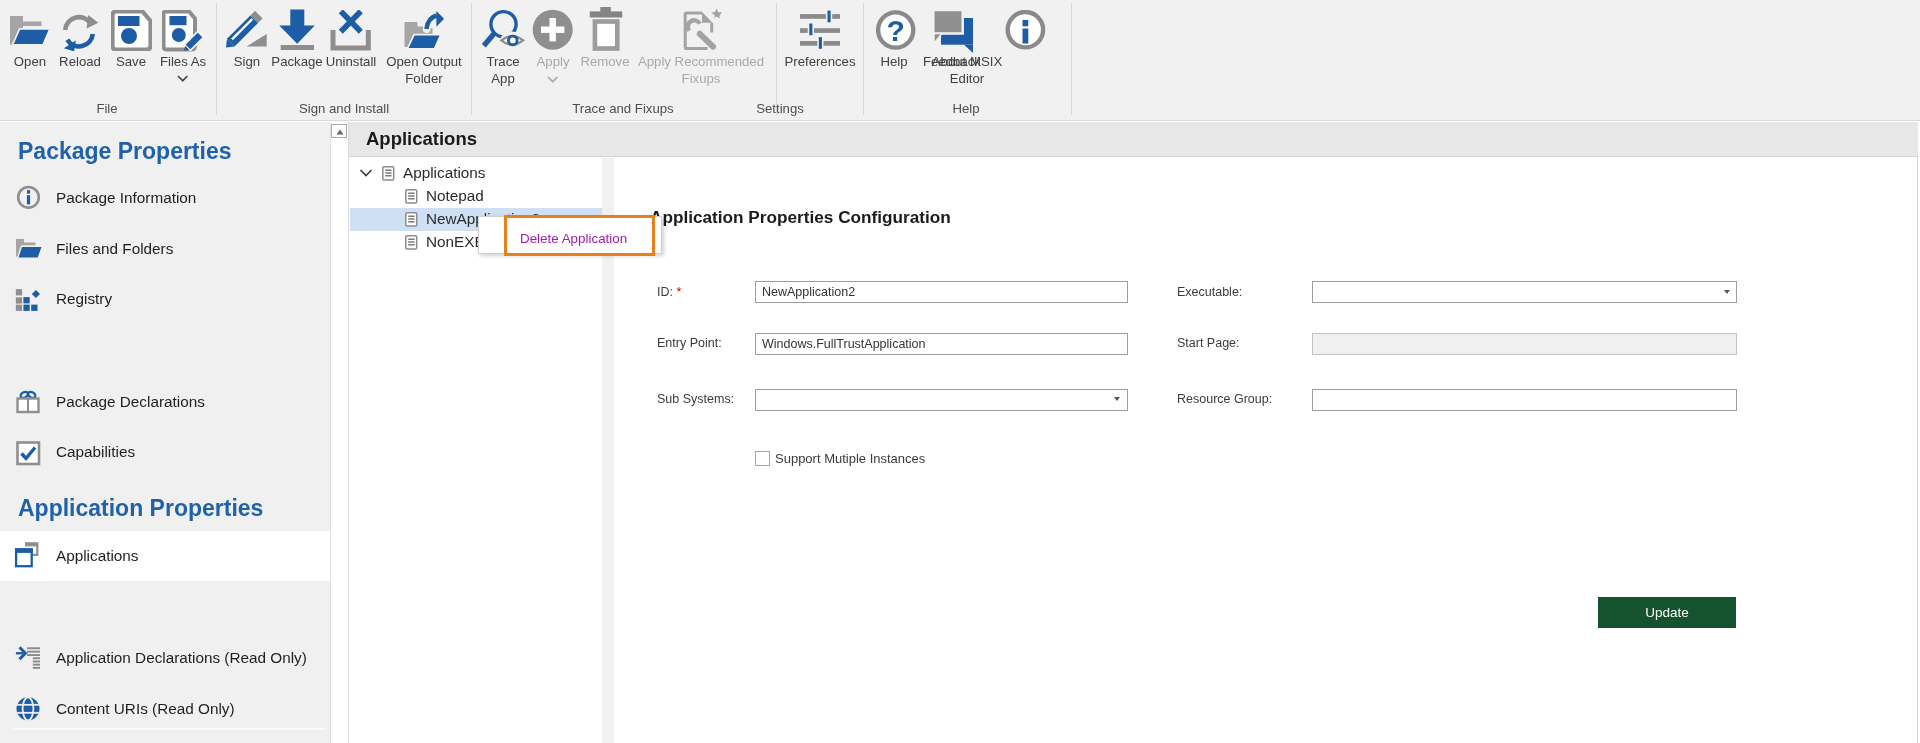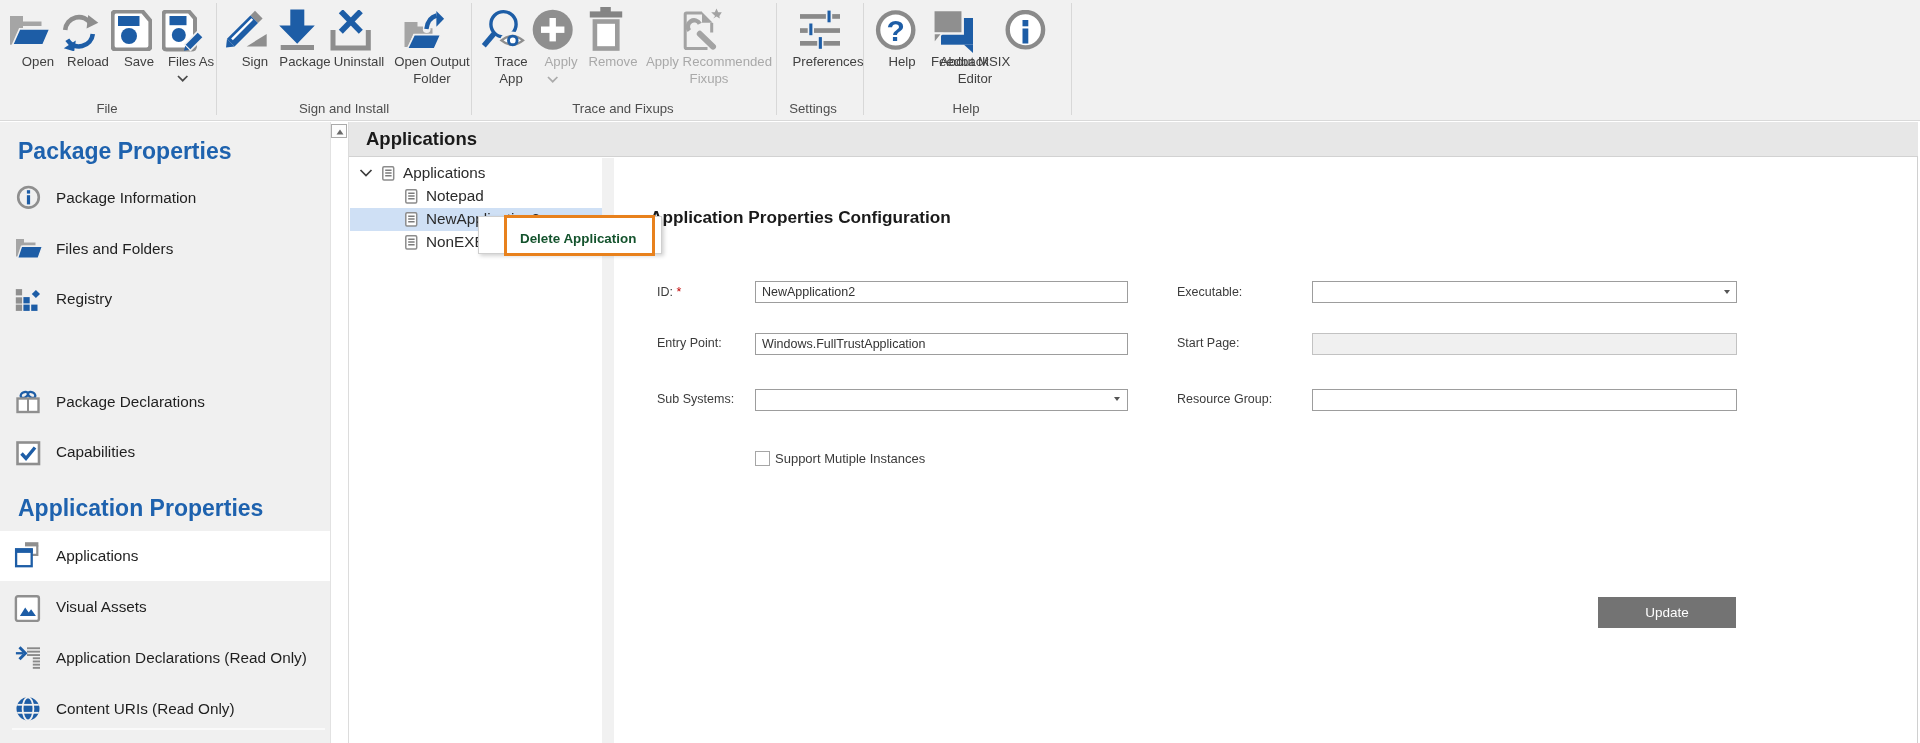--- a/index.html
+++ b/index.html
@@ -2,21 +2,21 @@
 <html><head>
 <meta charset="utf-8">
 <style>
 * { margin:0; padding:0; box-sizing:border-box; }
 html,body { width:1920px; height:743px; }
 body { font-family:"Liberation Sans",sans-serif; background:#ffffff; position:relative; overflow:hidden; }
 .abs { position:absolute; }
 
 #toolbar { left:0; top:0; width:1920px; height:121px; background:#f1f1f1; border-bottom:1px solid #d9d9d9; }
 .tsep { position:absolute; top:3px; height:112px; width:1px; background:#d8d8d8; }
-.tlabel { position:absolute; top:54px; font-size:13.2px; color:#414141; text-align:center; line-height:16.5px; white-space:pre; transform:translateX(-50%);margin-left:8px; }
+.tlabel { position:absolute; top:54px; font-size:13.2px; color:#414141; text-align:center; line-height:16.5px; white-space:pre; transform:translateX(-50%); }
 .tlabel.dis { color:#a9a9a9; }
 .glabel { position:absolute; top:101px; font-size:13.2px; color:#4e4e4e; transform:translateX(-50%); }
 
 #sidebar { left:0; top:122px; width:330px; height:621px; background:#f0f0f0; }
 .shead { position:absolute; left:18px; font-size:23px; font-weight:bold; color:#1e62ae; }
 .sitem { position:absolute; left:0; width:363px; height:50px; }
 .sitem .txt { position:absolute; left:56px; top:50%; transform:translateY(-50%); font-size:15.3px; color:#1f1f1f; }
 .sitem svg { position:absolute; }
 .sel { background:#ffffff; }
 
@@ -32,23 +32,23 @@
 .trow .txt { position:absolute; top:50%; transform:translateY(-50%); }
 .docicon { position:absolute; top:4.5px; }
 
 #form { position:absolute; left:265px; top:36px; width:1292px; height:585px; background:#ffffff; }
 .flabel { position:absolute; font-size:12.5px; color:#3b3b3b; }
 .finput { position:absolute; background:#ffffff; border:1px solid #9d9d9d; font-size:12.5px; color:#333; padding-left:6px; display:flex; align-items:center; }
 .finput.dis { background:#f0f0f0; border-color:#c2c2c2; }
 .darr { position:absolute; width:0; height:0; border-left:3.5px solid transparent; border-right:3.5px solid transparent; border-top:4.5px solid #555555; }
 
 #ctxmenu { left:478px; top:216px; width:184px; height:38px; background:#ffffff; border:1px solid #cfcfcf; box-shadow:2px 2px 4px rgba(0,0,0,0.18); }
-#ctxmenu .txt { position:absolute; left:41px; top:calc(50% + 3px); transform:translateY(-50%); font-size:13.4px; color:#14532d;font-weight:bold; }
+#ctxmenu .txt { position:absolute; left:41px; top:calc(50% + 3px); transform:translateY(-50%); font-size:13.4px; color:#a21caf; }
 #orange { left:504px; top:215px; width:151px; height:41px; border:3.5px solid #e8811c; }
-#updatebtn { left:1598px; top:597px; width:138px; height:31px; background:#737373; color:#ffffff; font-size:13.5px; display:flex; align-items:center; justify-content:center; }
+#updatebtn { left:1598px; top:597px; width:138px; height:31px; background:#14532d; color:#ffffff; font-size:13.5px; display:flex; align-items:center; justify-content:center; }
 </style>
 </head>
 <body>
 <div id="toolbar" class="abs">
   <div class="tsep" style="left:216px"></div>
   <div class="tsep" style="left:471px"></div>
   <div class="tsep" style="left:776px"></div>
   <div class="tsep" style="left:863px"></div>
   <div class="tsep" style="left:1071px"></div>
 
@@ -69,21 +69,21 @@
 Fixups</div>
   <div class="tlabel" style="left:820px">Preferences</div>
   <div class="tlabel" style="left:894px">Help</div>
   <div class="tlabel" style="left:952px">Feedback</div>
   <div class="tlabel" style="left:967px">About MSIX
 Editor</div>
 
   <div class="glabel" style="left:107px">File</div>
   <div class="glabel" style="left:344px">Sign and Install</div>
   <div class="glabel" style="left:623px">Trace and Fixups</div>
-  <div class="glabel" style="left:813px">Settings</div>
+  <div class="glabel" style="left:780px">Settings</div>
   <div class="glabel" style="left:966px">Help</div>
 
   <svg class="abs" style="left:9px;top:13px" width="44" height="34" viewBox="0 0 44 34">
     <path fill="#a5a5a5" d="M1,3 H14 V31.7 H1 Z"></path>
     <path fill="#a5a5a5" d="M14,8.5 H32.5 V13 H14 Z"></path>
     <path fill="#1d5da6" stroke="#f1f1f1" stroke-width="1.6" d="M10.6,15.9 L40.9,15.9 L34,31.7 L3.6,31.7 Z"></path>
   </svg>
   <svg class="abs" style="left:61px;top:13px" width="38" height="38" viewBox="0 0 38 38">
     <path fill="none" stroke="#8e8e8e" stroke-width="4.6" d="M4.2,17 A13.8,13.8 0 0 1 29.8,10.8"></path>
     <path fill="#8e8e8e" d="M27.2,2 L37.3,9.8 L25.6,15.6 Z"></path>
@@ -229,27 +229,20 @@
     </div>
   <div class="shead" style="top:373px">Application Properties</div>
   <div class="sitem sel" style="top:409px">
       <svg style="left:14px;top:10px;position:absolute" width="28" height="28" viewBox="0 0 28 28">
         <rect x="11" y="1.2" width="13.4" height="4.2" fill="#8f8f8f"></rect>
         <path fill="none" stroke="#8f8f8f" stroke-width="2.2" d="M23.3,4.5 V13.9 H16.8"></path>
         <rect x="2.1" y="8.4" width="15.6" height="16.8" fill="#ffffff" stroke="#1d5da6" stroke-width="2.3"></rect>
         <rect x="1" y="7.3" width="17.8" height="4.6" fill="#1d5da6"></rect>
       </svg>
       <span class="txt">Applications</span>
-    </div>
-  <div class="sitem" style="top:460px">
-      <svg style="left:14px;top:12px;position:absolute" width="28" height="28" viewBox="0 0 28 28">
-        <rect x="1.9" y="2.3" width="23" height="24.6" rx="2" fill="#ffffff" stroke="#8f8f8f" stroke-width="2.4"></rect>
-        <polygon points="5.9,22 11.2,13.6 14.7,18.4 17.1,15.2 21.9,22" fill="#1d5da6"></polygon>
-      </svg>
-      <span class="txt">Visual Assets</span>
     </div>
   <div class="sitem" style="top:511px">
       <svg style="left:13px;top:11px;position:absolute" width="30" height="30" viewBox="0 0 30 30">
         <rect x="2.9" y="8.1" width="7.2" height="2.3" fill="#1d5da6"></rect>
         <polyline points="6.5,3.2 12.4,9.2 6.5,15.2" fill="none" stroke="#1d5da6" stroke-width="3"></polyline>
         <rect x="14" y="3.3" width="13" height="1.9" fill="#8a8a8a"></rect>
         <rect x="14" y="6.7" width="13" height="1.9" fill="#8a8a8a"></rect>
         <rect x="14" y="10.1" width="13" height="1.9" fill="#8a8a8a"></rect>
         <rect x="19.8" y="13.3" width="7.2" height="1.9" fill="#8a8a8a"></rect>
         <rect x="19.8" y="16.5" width="7.2" height="1.9" fill="#8a8a8a"></rect>

